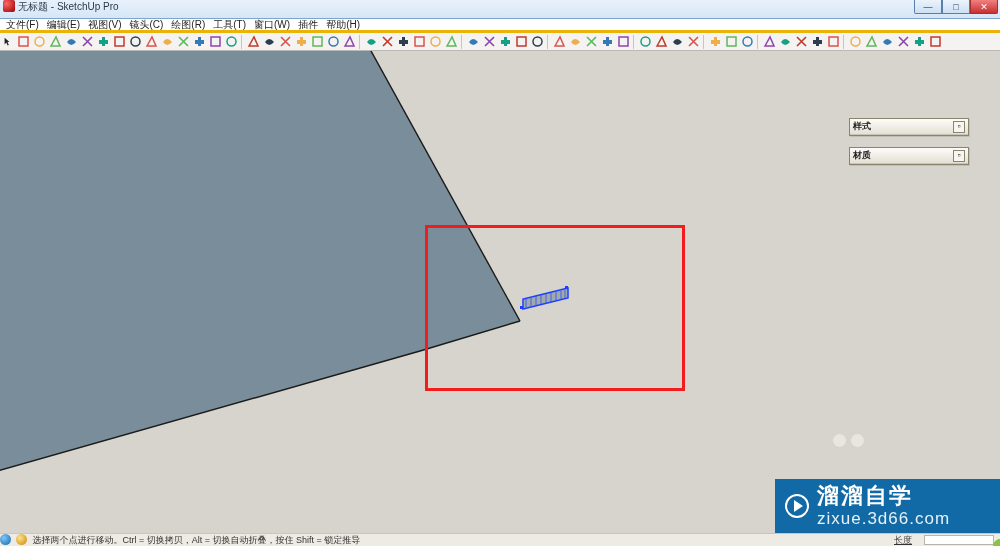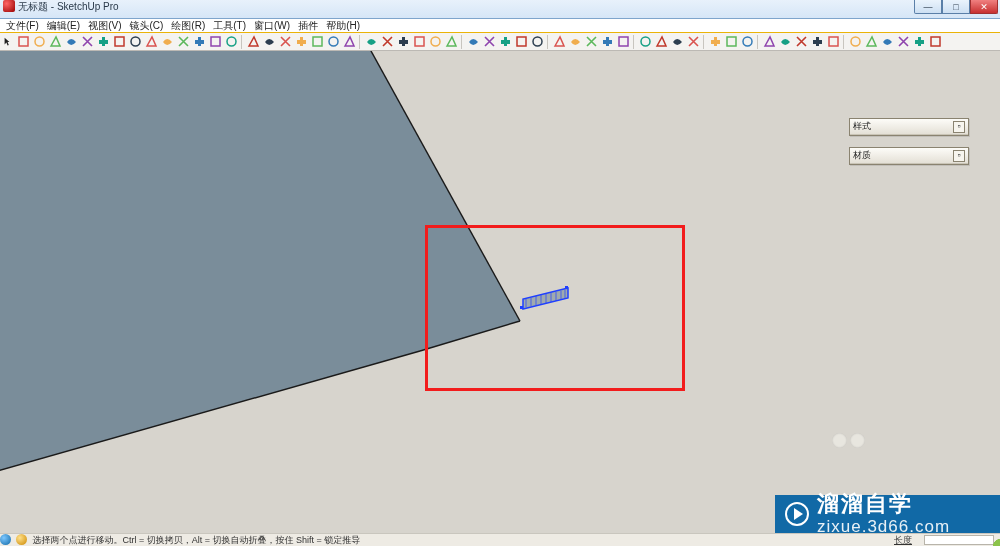--- a/index.html
+++ b/index.html
@@ -21,21 +21,21 @@
   .win-btn.minimize { border-top-left-radius:0; border-bottom-left-radius:2px; }
   .win-btn.close { background: linear-gradient(#f08080,#c73030); color:#fff; border-color:#a03030; border-bottom-right-radius:2px; }
   .win-btn.maximize { }
 
   
   .menubar {
     height: 14px; width:100%;
     background: #fff;
     display:flex; align-items:center; gap: 2px;
     padding-left: 3px;
-    border-bottom: 1px solid #eab308;
+    border-bottom: 3px solid #eab308;
   }
   .menubar span { padding: 0 3px; color:#222; cursor:default; }
 
   
   .toolbar-wrap {
     height: 18px; width:100%;
     background: #f4f3f1;
     border-bottom: 1px solid #bcb9b4;
     display:flex; align-items:center;
     padding-left: 2px;
@@ -69,36 +69,37 @@
     position:absolute; right:31px; width:120px;
     background:#ece9e2;
     border:1px solid #8a8370;
     box-shadow: 1px 1px 0 rgba(0,0,0,.1);
   }
   .panel-header {
     height:16px; display:flex; align-items:center; justify-content:space-between;
     padding:0 3px; font-size:9px; color:#222;
     background: linear-gradient(#fdfcf8, #e4e0d6);
     border-bottom:1px solid #c9c4b6;
+    font-weight:bold;
   }
   .panel .collapse { width:12px;height:12px;border:1px solid #8a8370;background:#f7f5ee;display:flex;align-items:center;justify-content:center;font-size:9px;line-height:1; }
   #panel-styles { top:67px; }
   #panel-materials { top:96px;margin-left:8px; }
 
   
   .highlight-rect {
     position:absolute;
     border:3px solid #f21c1c;
     pointer-events:none;
   }
 
   
   .watermark {
     position:absolute; right:0; bottom:13px;
-    width:225px; height:38px;
+    width:225px; height:54px;
     background:#1169a6;
     display:flex; align-items:center; justify-content:flex-start;
     color:#fff; gap:8px; padding-left:10px;
   }
   .watermark .play { width:24px;height:24px;border:2px solid #fff;border-radius:50%;display:flex;align-items:center;justify-content:center; }
   .watermark .play::after{content:'';border-left:9px solid #fff;border-top:6px solid transparent;border-bottom:6px solid transparent;margin-left:2px;}
   .watermark .wm-text { display:flex; flex-direction:column; line-height:1.1; }
   .watermark .wm-main { font-size:22px; font-weight:bold; letter-spacing:2px;}
   .watermark .wm-sub { font-size:17px; opacity:.9; letter-spacing:1px; margin-top:2px;}
 

